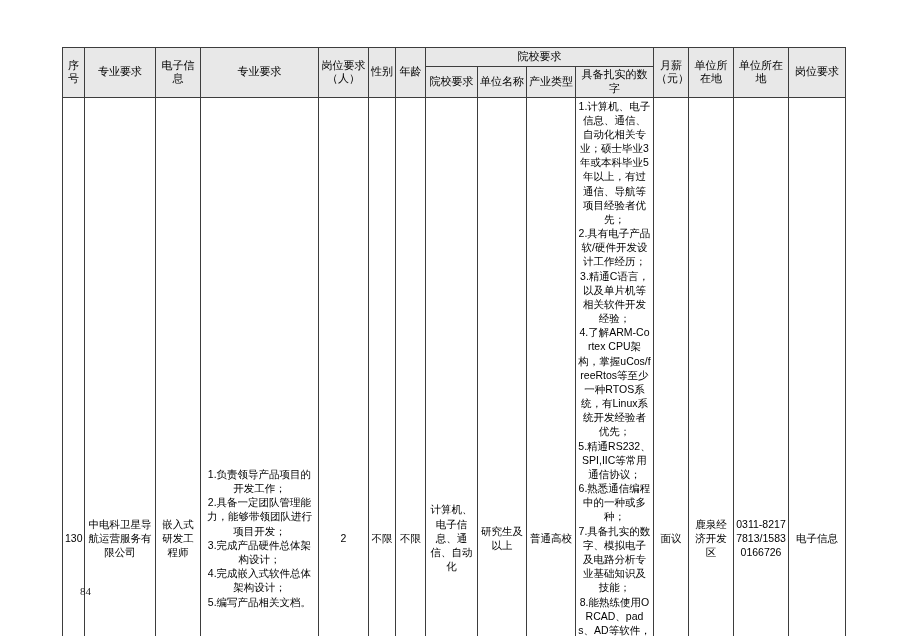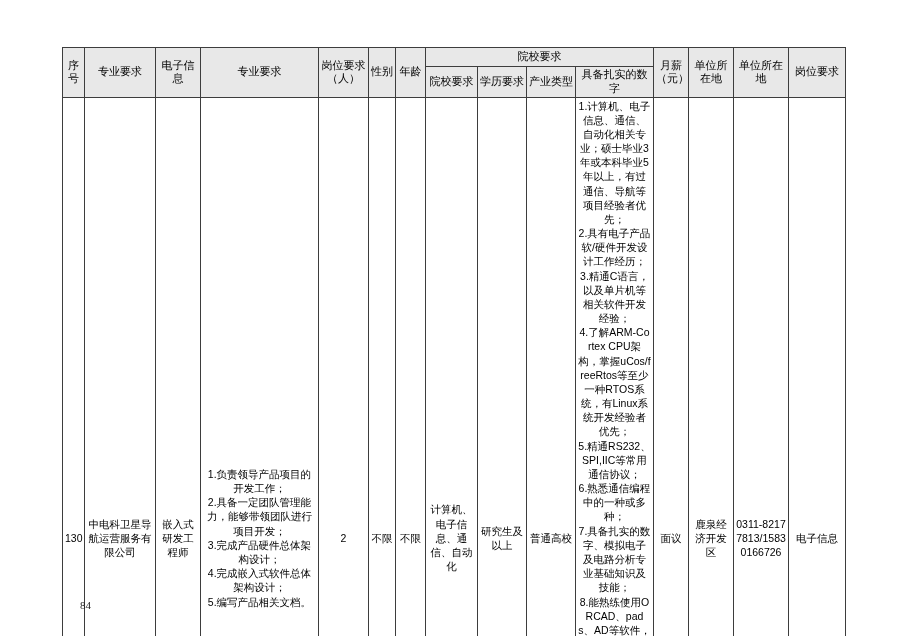--- a/index.html
+++ b/index.html
@@ -29,21 +29,21 @@
   }
   .data-row{height:471px;}
   .cell-left{text-align:left;white-space:pre-line;padding-left:3px;padding-right:3px;}
   .cell-tiny{
     font-size:8px;line-height:1.25;text-align:left;
     white-space:pre-line;word-break:break-all;
     padding-left:2px;padding-right:2px;
   }
   .cell-breakall{word-break:break-all;font-size:10px;}
   .page-number{
-    position:absolute;left:80px;top:599px;
+    position:absolute;left:80px;top:585px;
     font-family:"Liberation Serif","DejaVu Serif",serif;
     font-size:11px;color:#222;
   }
 </style>
 </head>
 <body>
 
 <table class="doc-table">
   <colgroup>
     <col style="width:22px">
@@ -72,21 +72,21 @@
       <th rowspan="2">性别</th>
       <th rowspan="2">年龄</th>
       <th colspan="4">院校要求</th>
       <th rowspan="2">月薪（元）</th>
       <th rowspan="2">单位所在地</th>
       <th rowspan="2">单位所在地</th>
       <th rowspan="2">岗位要求</th>
     </tr>
     <tr class="hdr-sub">
       <th>院校要求</th>
-      <th>学历要求</th>
+      <th>单位名称</th>
       <th>产业类型</th>
       <th>具备扎实的数字</th>
     </tr>
   </thead>
   <tbody>
     <tr class="data-row">
       <td>130</td>
       <td>中电科卫星导航运营服务有限公司</td>
       <td>嵌入式研发工程师</td>
       <td class="cell-left">1.负责领导产品项目的开发工作；

